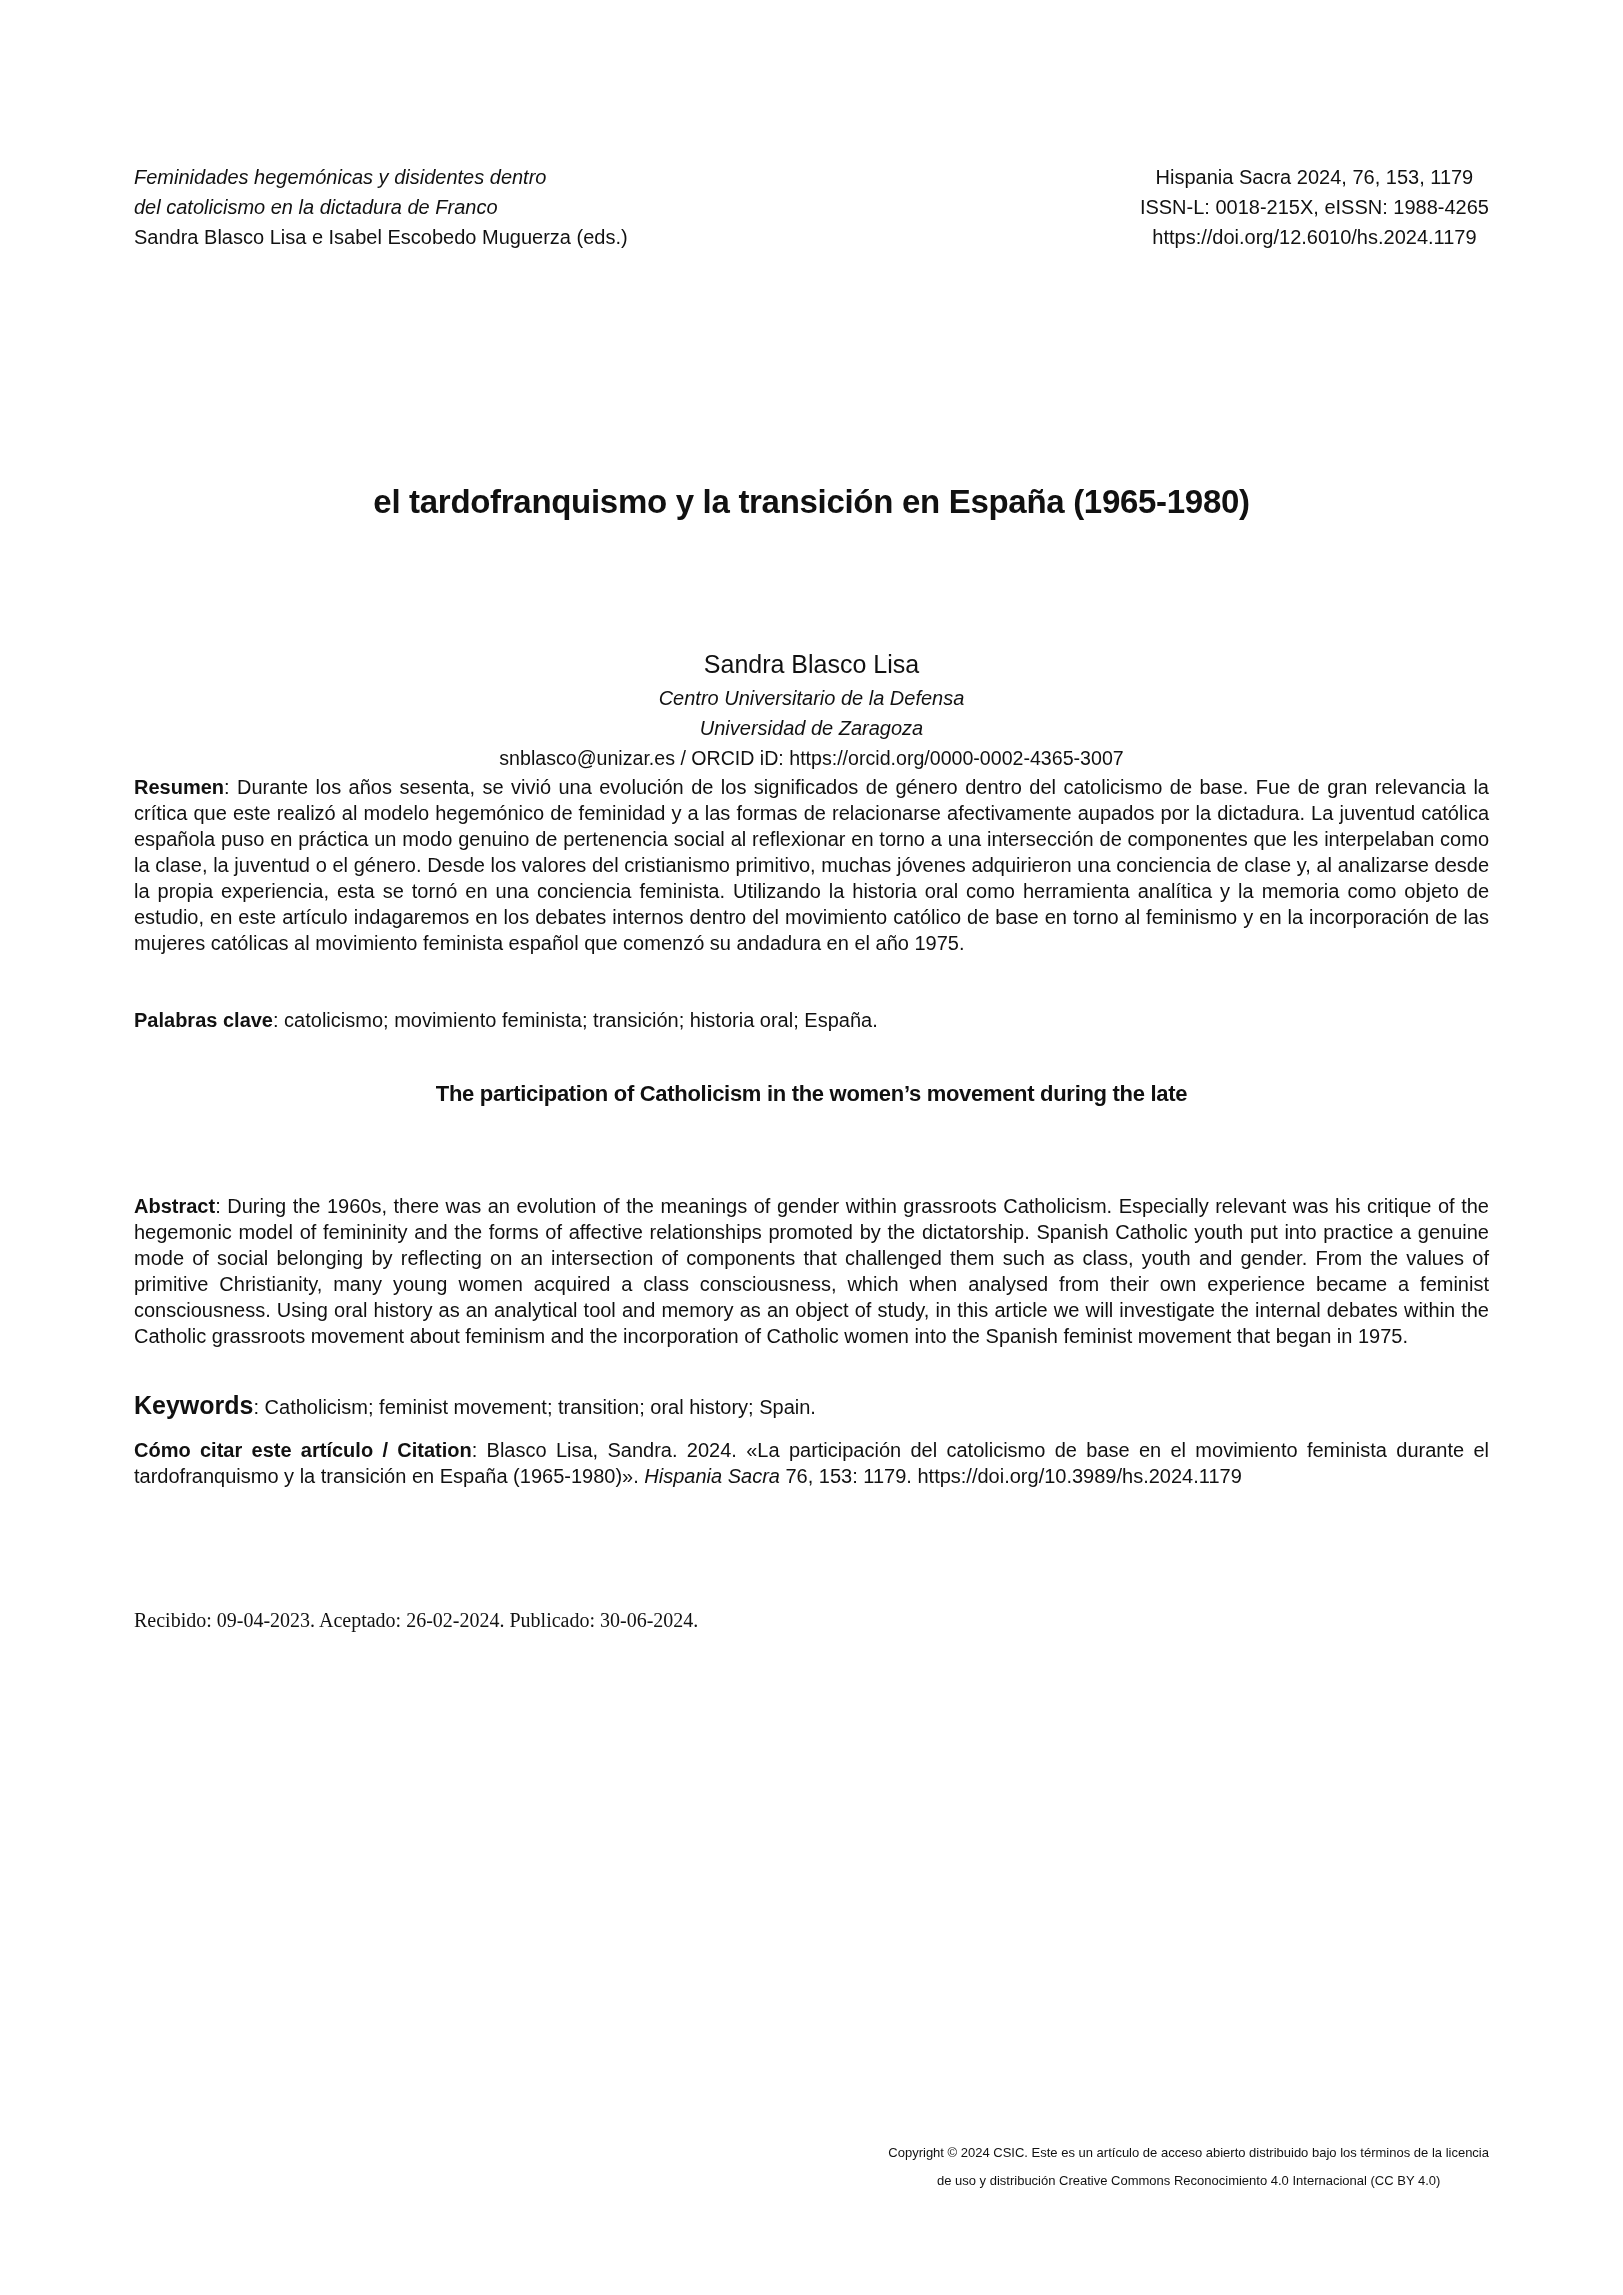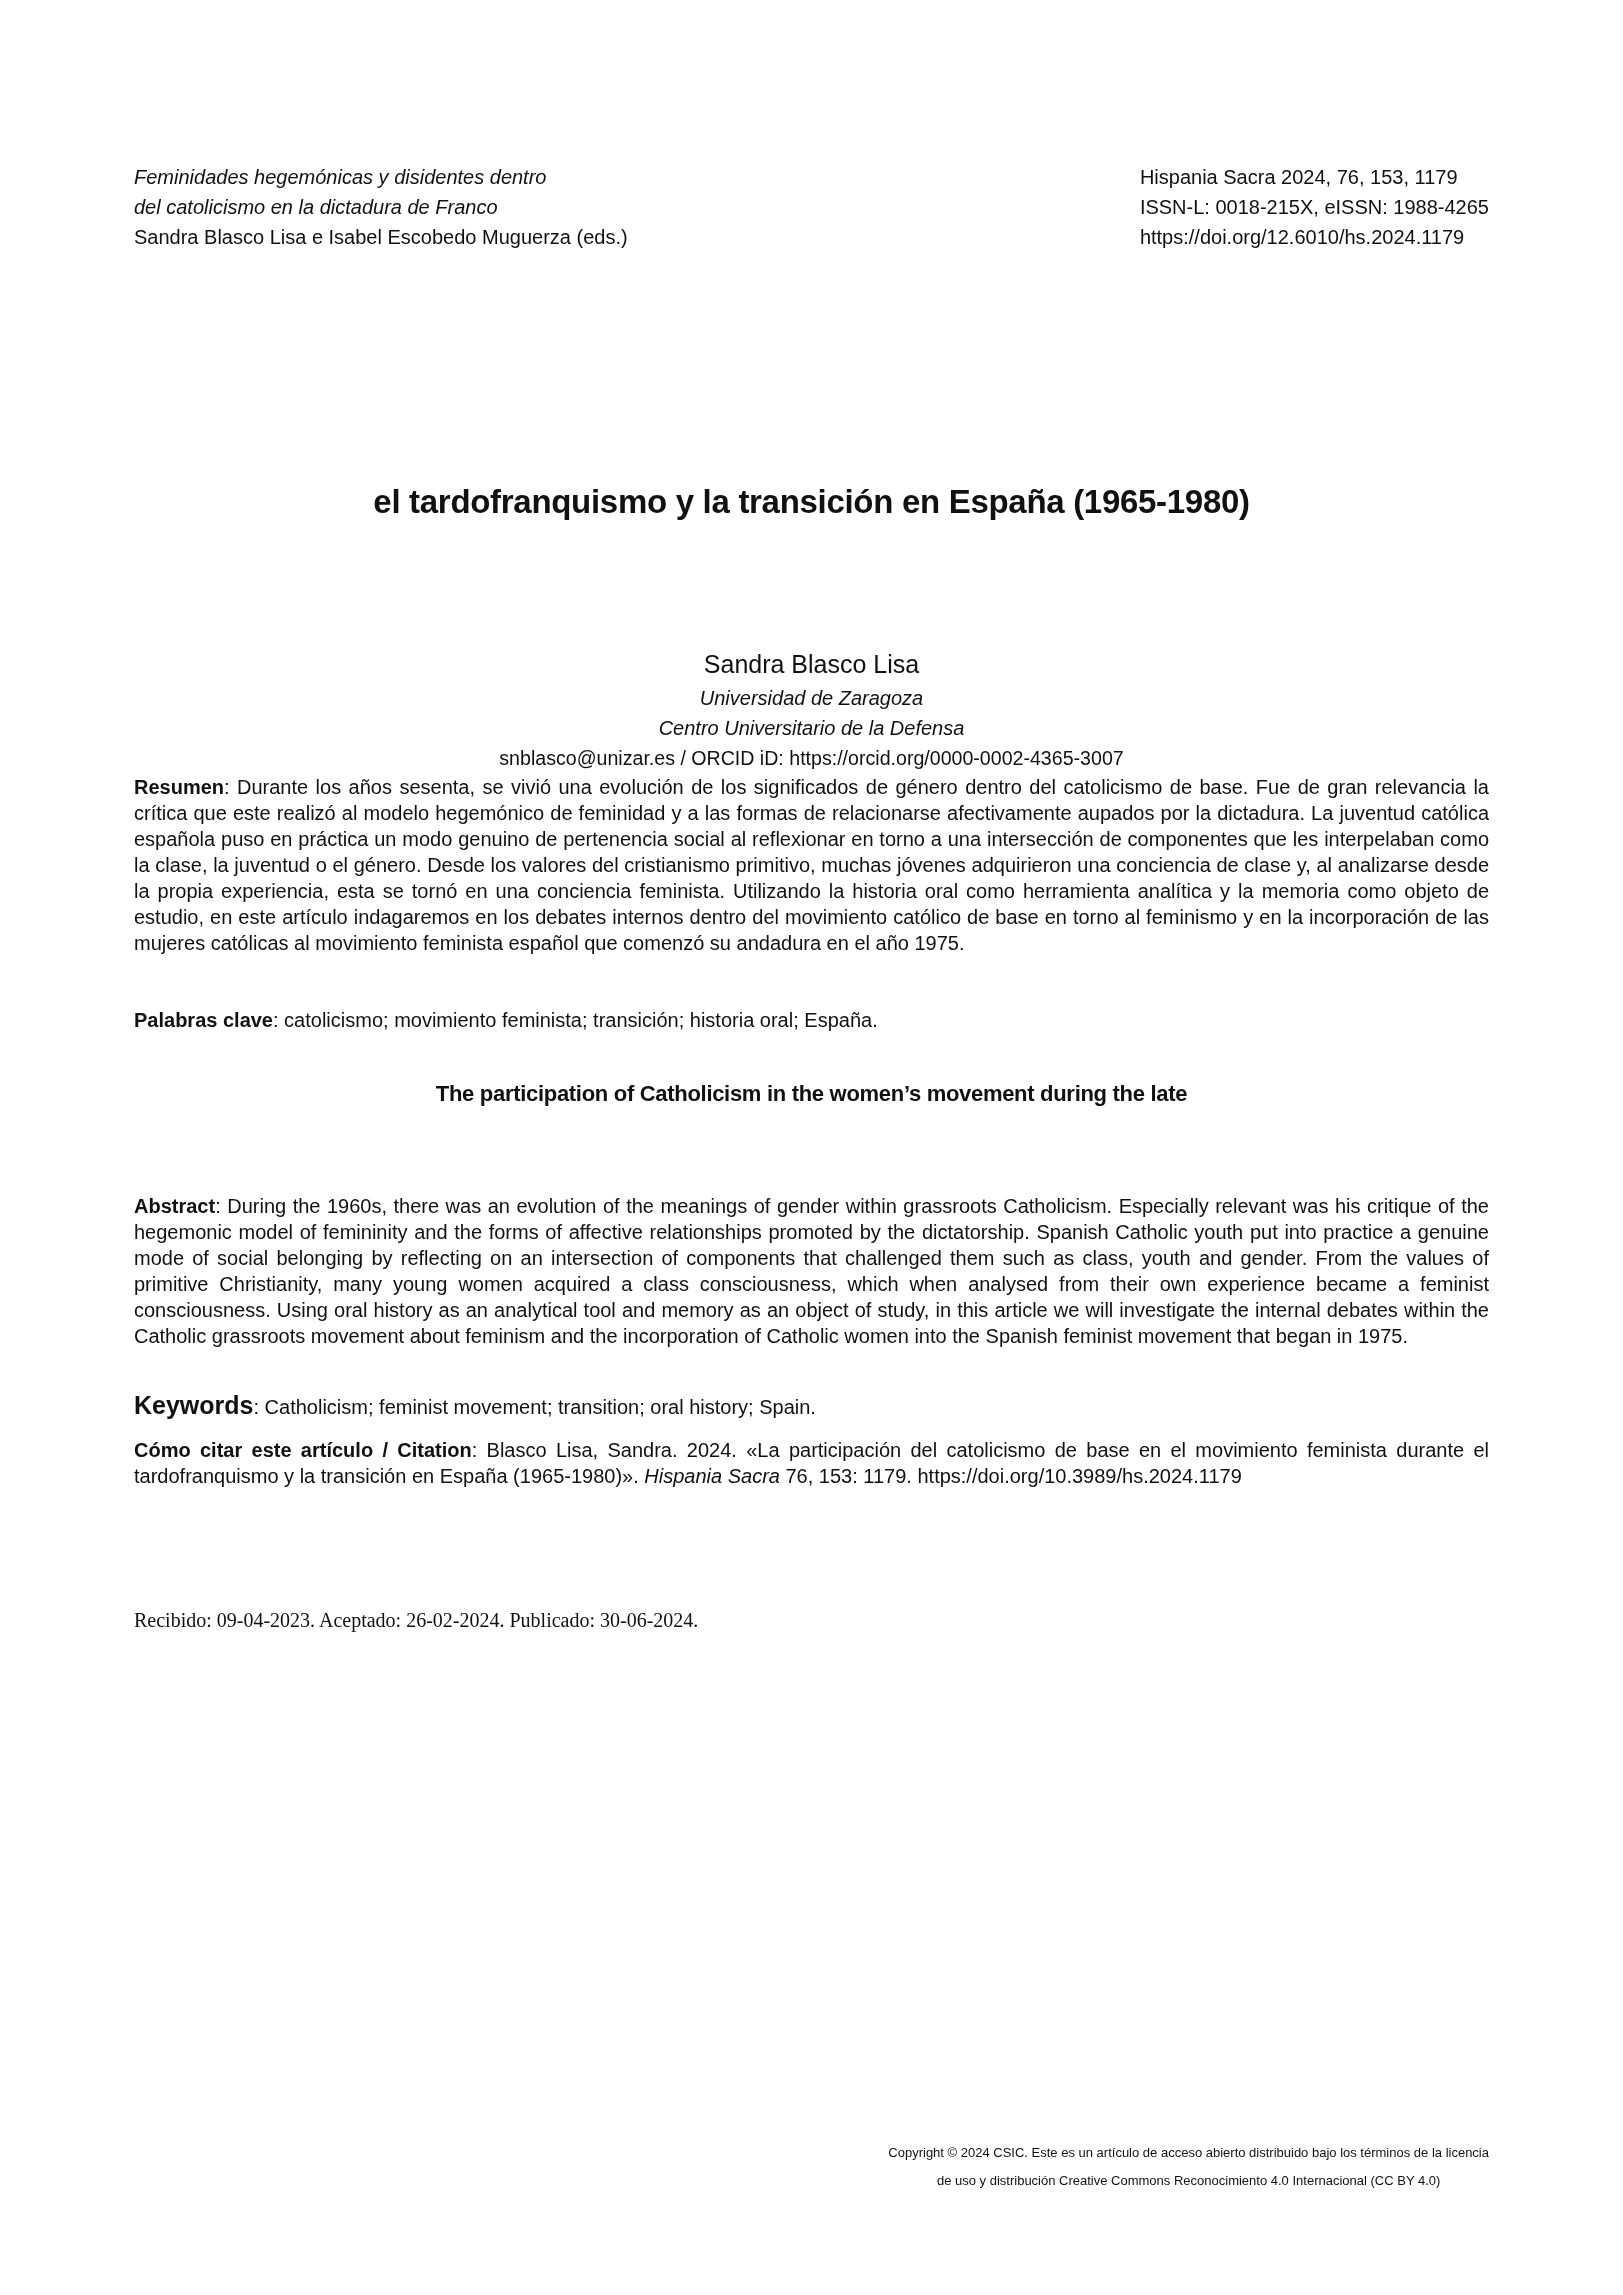--- a/index.html
+++ b/index.html
@@ -2,21 +2,21 @@
 <html style="font-size:10.5px"><head>
 <meta charset="utf-8">
 <style>
   html, body { margin: 0; padding: 0; background: #ffffff; }
   body {
     width: 1623px; height: 2295px; position: relative; overflow: hidden;
     font-family: "Liberation Sans", sans-serif; color: #111111;
   }
   .header { position: absolute; top: 162px; left: 134px; right: 134px; height: 98px; }
   .header-left { position: absolute; left: 0; top: 0; font-size: 20px; line-height: 30px; }
-  .header-right { position: absolute; right: 0; top: 0; font-size: 20px; line-height: 30px; text-align: left; }
+  .header-right { position: absolute; right: 0; top: 0; font-size: 20px; line-height: 30px; text-align: center; }
   .it { font-style: italic; }
 
   .title-es {
     position: absolute; top: 478px; left: 134px; right: 134px;
     text-align: center; font-weight: bold; font-size: 33px; line-height: 47px;
     letter-spacing: -0.3px;
   }
   .author-block { position: absolute; top: 646px; left: 134px; right: 134px; text-align: center; }
   .author-name { font-size: 25px; line-height: 37px; }
   .affil { font-size: 20px; line-height: 30px; font-style: italic; }
@@ -60,22 +60,22 @@
     <div>https://doi.org/12.6010/hs.2024.1179</div>
   </div>
 </div>
 
 <h1 class="title-es" style="margin:0;">
   <div>el tardofranquismo y la transición en España (1965-1980)</div>
 </h1>
 
 <div class="author-block">
   <div class="author-name">Sandra Blasco Lisa</div>
+  <div class="affil">Centro Universitario de la Defensa</div>
   <div class="affil">Universidad de Zaragoza</div>
-  <div class="affil">Centro Universitario de la Defensa</div>
   <div class="contact">snblasco@unizar.es / ORCID iD: https://orcid.org/0000-0002-4365-3007</div>
 </div>
 
 <p class="para resumen" style="margin:0;">
   <b>Resumen</b><span>: Durante los años sesenta, se vivió una evolución de los significados de género dentro del catolicismo de base. Fue de gran relevancia la crítica que este realizó al modelo hegemónico de feminidad y a las formas de relacionarse afectivamente aupados por la dic­tadura. La juventud católica española puso en práctica un modo genuino de pertenencia social al reflexionar en torno a una intersección de componentes que les interpelaban como la clase, la juventud o el género. Desde los valores del cristianismo primitivo, muchas jóvenes adquirieron una conciencia de clase y, al analizarse desde la propia experiencia, esta se tornó en una conciencia feminista. Utilizando la historia oral como herramienta analítica y la memoria como objeto de estudio, en este artículo indagaremos en los debates internos den­tro del movimiento católico de base en torno al feminismo y en la incorporación de las mujeres católicas al movimiento feminista español que comenzó su andadura en el año 1975.</span>
 </p>
 
 <p class="para palabras" style="margin:0;">
   <b>Palabras clave</b><span>: catolicismo; movimiento feminista; transición; historia oral; España.</span>
 </p>

